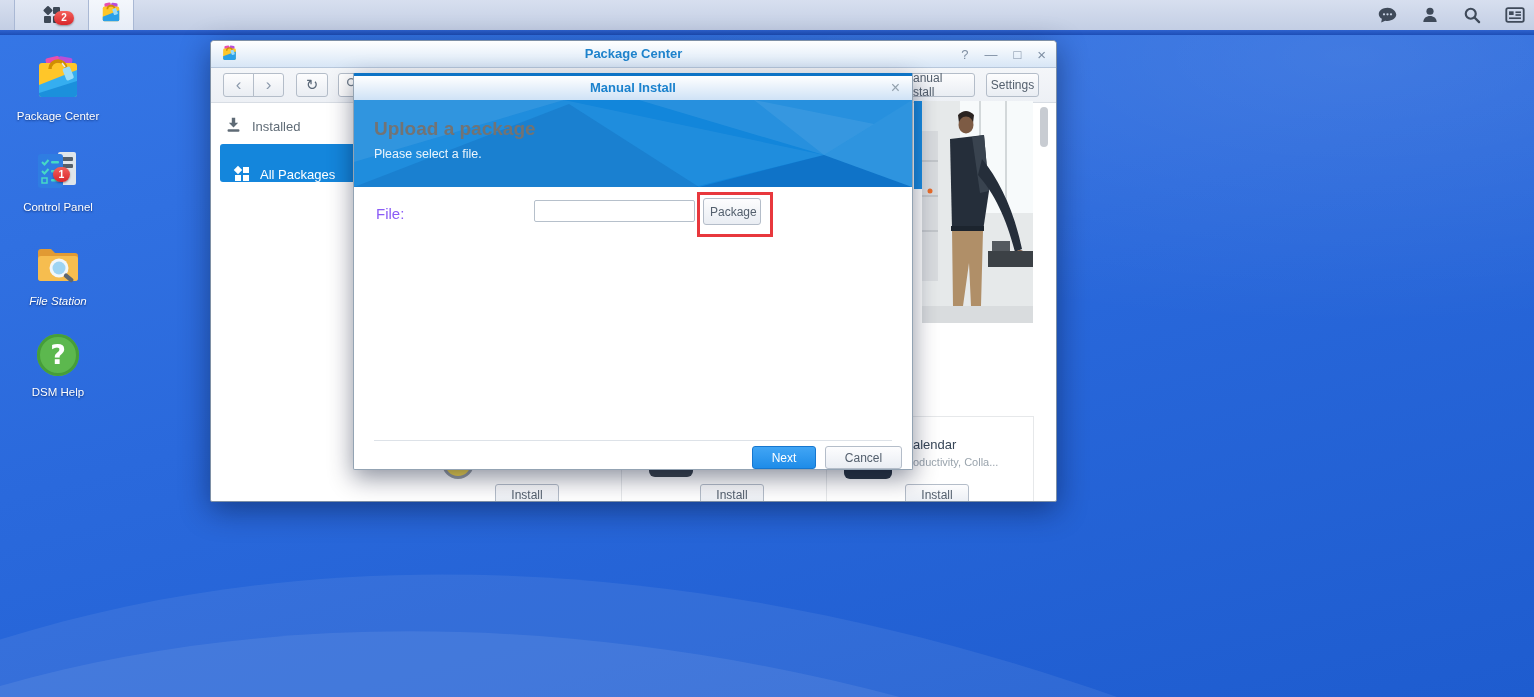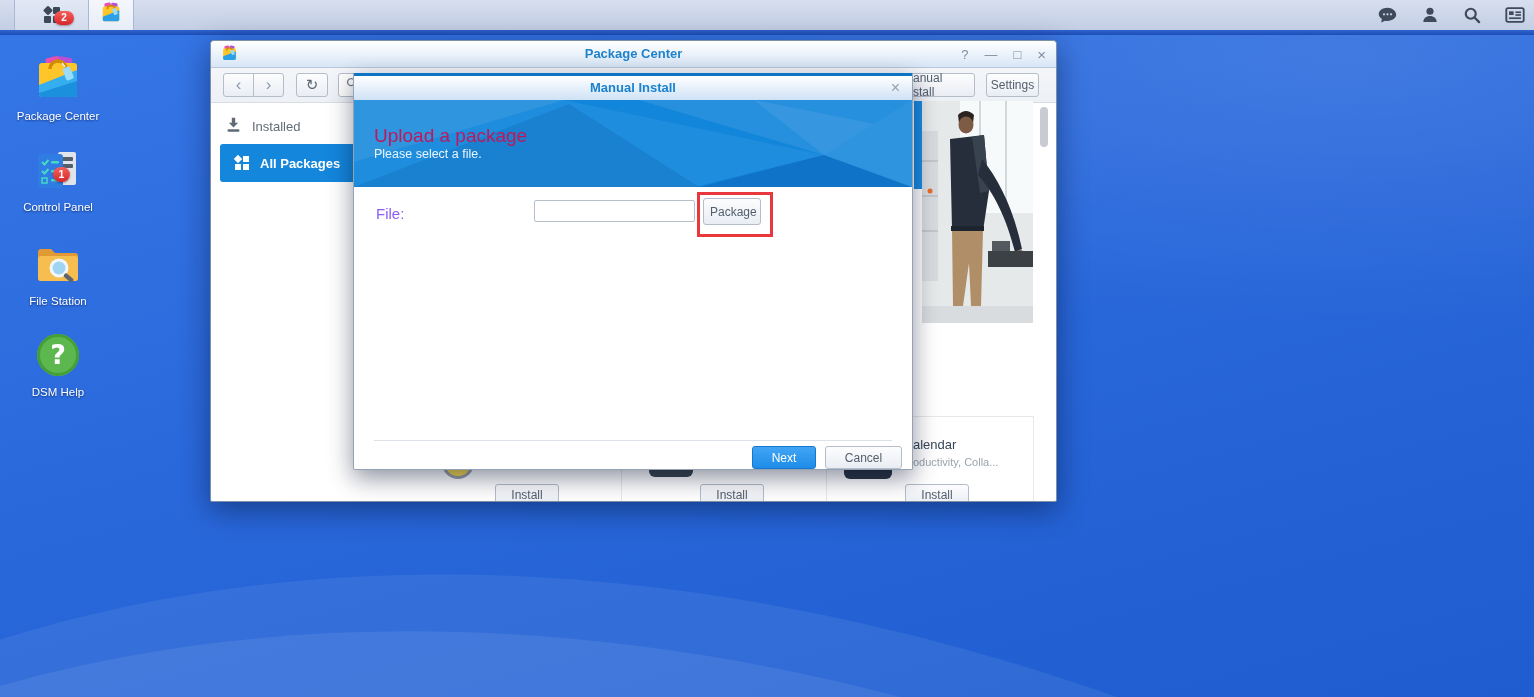--- a/index.html
+++ b/index.html
@@ -46,42 +46,42 @@
     border-bottom:1px solid #d8dde4;}
   .tbtn{position:absolute;top:5px;height:24px;box-sizing:border-box;
     background:linear-gradient(#fdfdfe,#e9edf3);border:1px solid #b4bdc9;border-radius:3px;
     color:#54606e;font-size:12px;display:flex;align-items:center;justify-content:center;cursor:pointer;}
   .nav-glyph{font-size:17px;color:#8b99ab;line-height:1;margin-top:-2px;}
   .searchbox{position:absolute;left:127px;top:5px;width:130px;height:24px;box-sizing:border-box;
     background:#fff;border:1px solid #b4bdc9;border-radius:3px;display:flex;align-items:center;padding-left:6px;}
   
   .side-item{position:absolute;display:flex;align-items:center;gap:10px;color:#5f6b76;font-size:13px;}
   .side-sel{position:absolute;left:9px;top:103px;width:210px;height:38px;background:#1486dc;
-    border-radius:3px;display:flex;align-items:center;gap:10px;color:#fff;font-size:13px;padding-left:14px;
-    box-sizing:border-box;font-weight:bold;}
+    border-radius:3px;display:flex;align-items:flex-end;gap:10px;color:#fff;font-size:13px;padding-left:14px;
+    box-sizing:border-box;}
   .gridicon{position:relative;width:16px;height:16px;}
   .gridicon i{position:absolute;width:6px;height:6px;background:#fff;}
   .gridicon .d{left:1px;top:1px;transform:rotate(45deg);}
   .gridicon .a{right:1px;top:1px;}
   .gridicon .b{left:1px;bottom:1px;}
   .gridicon .c{right:1px;bottom:1px;}
   
   .card-line{position:absolute;background:#e6e8ea;}
   .install-btn{position:absolute;top:443px;width:64px;height:21px;}
   
   .dialog{position:absolute;left:353px;top:73px;width:560px;height:397px;background:#fff;
     border:1px solid #93a3b3;border-top:3px solid #0d73c5;border-radius:2px;box-sizing:border-box;
     box-shadow:0 8px 24px rgba(0,10,40,.45);z-index:50;}
   .dlg-title{position:relative;height:24px;background:linear-gradient(#ffffff,#cfe2f6);}
   .dlg-title .ttl{position:absolute;left:0;right:0;top:4px;text-align:center;color:#1b82cd;
     font-size:13px;font-weight:bold;}
   .dlg-close{position:absolute;right:12px;top:3px;color:#93a1ad;font-size:16px;cursor:pointer;}
   .banner{position:relative;height:87px;overflow:hidden;}
   .banner svg{position:absolute;left:0;top:0;}
-  .banner .h1{position:absolute;left:20px;top:18px;color:#be185d;font-size:19px;font-weight:normal;margin-top:7px;}
+  .banner .h1{position:absolute;left:20px;top:18px;color:#737373;font-size:19px;font-weight:bold;}
   .banner .h2{position:absolute;left:20px;top:47px;color:#eaf4fc;font-size:12.5px;}
   .filelabel{position:absolute;left:22px;top:129px;color:#8b5cf6;font-size:15px;}
   .fileinput{position:absolute;left:180px;top:124px;width:161px;height:22px;box-sizing:border-box;
     border:1px solid #b6c0cb;border-radius:2px;background:#fff;font-size:12px;padding:0 4px;}
   .browse{position:absolute;left:349px;top:122px;width:58px;height:27px;box-sizing:border-box;
     background:linear-gradient(#fdfdfe,#e9edf3);border:1px solid #b4bdc9;border-radius:3px;
     color:#54606e;font-size:12px;cursor:pointer;}
   .redbox{position:absolute;left:343px;top:116px;width:70px;height:39px;
     border:3px solid #e8383d;z-index:60;pointer-events:none;}
   .dlg-div{position:absolute;left:20px;right:20px;top:364px;height:1px;background:#dde2e8;}
@@ -132,21 +132,21 @@
       <path d="M8 25 l2.5 2.5 4-4.5" stroke="#46d9c6" stroke-width="2" fill="none"></path>
       <rect x="17" y="24" width="8" height="2.5" rx="1" fill="#46d9c6"></rect>
       <rect x="8" y="32" width="5" height="5" fill="none" stroke="#46d9c6" stroke-width="1.5"></rect>
       <rect x="17" y="33" width="8" height="2.5" rx="1" fill="#46d9c6"></rect>
     </svg>
     <span class="badge dbadge">1</span>
   </span>
   <div class="lbl">Control Panel</div>
 </div>
 
-<div class="dicon" style="top:240px;">
+<div class="dicon" style="top:240px;font-style:italic;">
   <span class="img">
     <svg width="48" height="48" viewBox="0 0 48 48">
       <path d="M4 12 a3 3 0 0 1 3 -3 h10 l4 4 h20 a3 3 0 0 1 3 3 v22 a3 3 0 0 1 -3 3 H7 a3 3 0 0 1 -3 -3 z" fill="#e19a33"></path>
       <rect x="4" y="16" width="40" height="25" rx="3" fill="#f6bd4f"></rect>
       <circle cx="25" cy="28" r="9.5" fill="#f2f7fa"></circle>
       <circle cx="25" cy="28" r="6.5" fill="#9fd4f2"></circle>
       <rect x="31" y="33" width="11" height="4.5" rx="2" transform="rotate(40 32 34)" fill="#5d6670"></rect>
     </svg>
   </span>
   <div class="lbl">File Station</div>

